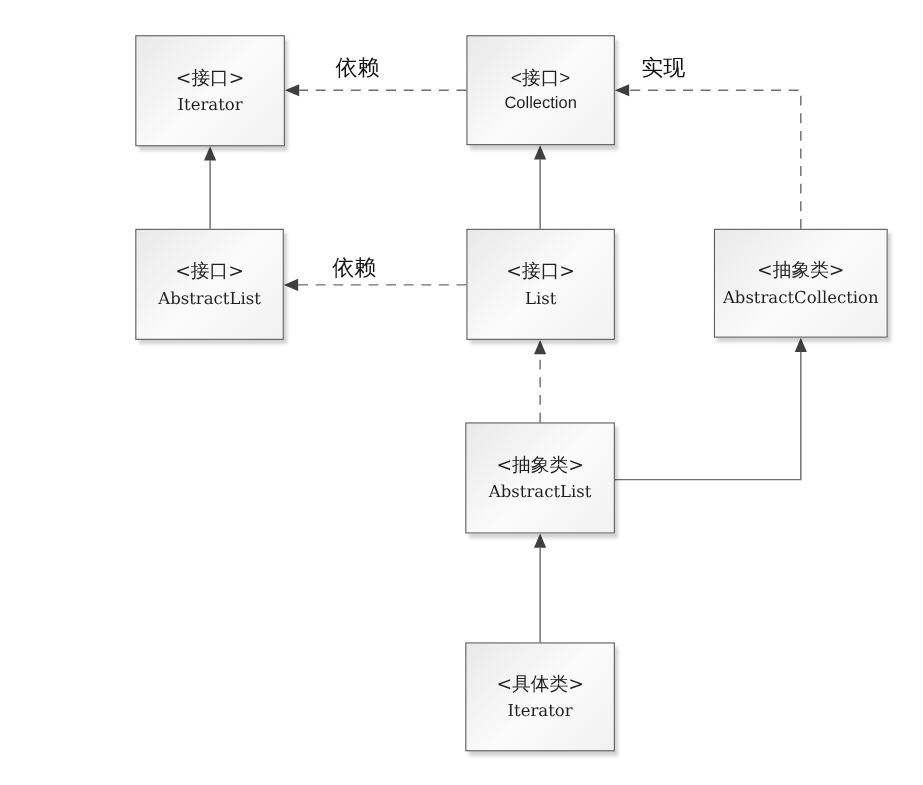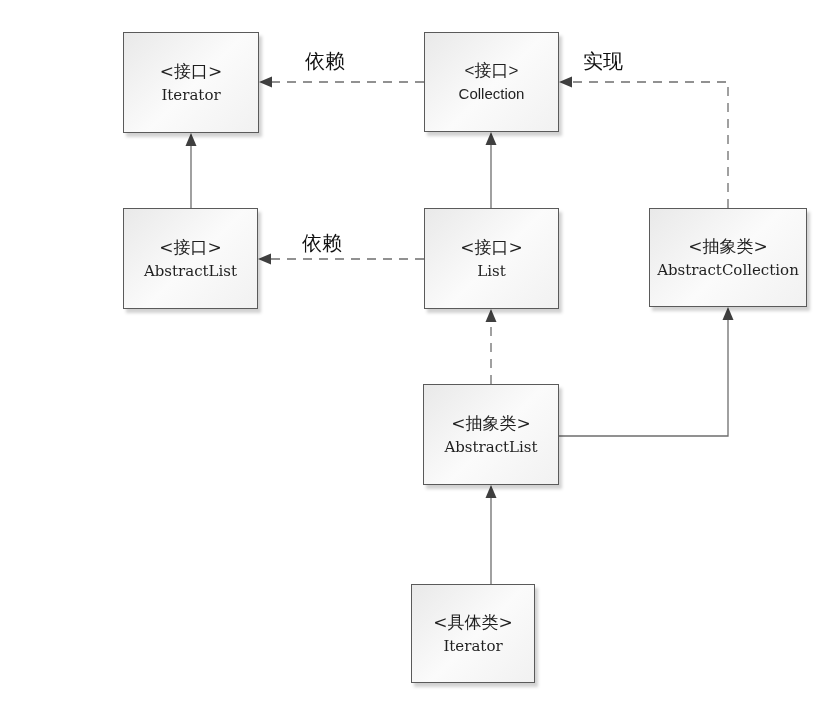--- a/index.html
+++ b/index.html
@@ -104,21 +104,21 @@
   <div class="node" style="left:649px;top:208px;width:158px;height:99px;">
     <div class="stereo">&lt;抽象类&gt;</div>
     <div class="nname">AbstractCollection</div>
   </div>
 
   <div class="node" style="left:423px;top:384px;width:136px;height:101px;">
     <div class="stereo">&lt;抽象类&gt;</div>
     <div class="nname">AbstractList</div>
   </div>
 
-  <div class="node" style="left:411px;top:584px;width:124px;height:99px;">
+  <div class="node" style="left:423px;top:584px;width:136px;height:99px;">
     <div class="stereo">&lt;具体类&gt;</div>
     <div class="nname">Iterator</div>
   </div>
 
   <div class="edge-label" style="left:285px;top:48px;">依赖</div>
   <div class="edge-label" style="left:563px;top:48px;">实现</div>
   <div class="edge-label" style="left:282px;top:230px;">依赖</div>
 
 </div>
 

